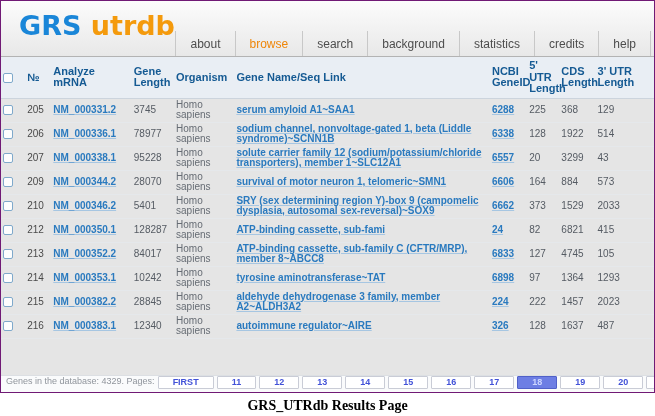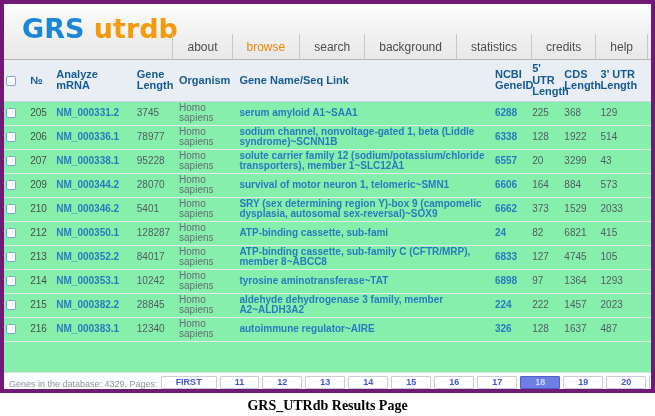--- a/index.html
+++ b/index.html
@@ -3,21 +3,21 @@
 <meta charset="utf-8">
 <style>
   * { box-sizing: border-box; margin: 0; padding: 0; }
   body {
     width: 655px; height: 416px; background: #ffffff;
     font-family: "Liberation Sans", sans-serif;
     overflow: hidden;
   }
   .frame {
     position: relative; width: 655px; height: 393px;
-    border: 4px solid #701a75; background: #86efac; overflow: hidden;
+    border: 1px solid #701a75; background: #e5e5e5; overflow: hidden;
   }
   
   .header {
     position: relative; height: 56px;
     background: linear-gradient(#fcfcfc, #e8e8e8);
     border-bottom: 1px solid #b3b3b3;
   }
   .logo {
     position: absolute; left: 18px; top: 9px;
     font-family: "DejaVu Sans", sans-serif;
@@ -51,33 +51,33 @@
   .col-glen   { width: 42px; }
   .col-org    { width: 60px; }
   .col-name   { width: 254px; }
   .col-geneid { width: 37px; }
   .col-utr5   { width: 32px; }
   .col-cds    { width: 36px; margin-left: 28px; }
   .col-utr3   { width: 60px; }
   td.c-org { color: #666c74; }
   td.c-num { color: #4a4a4a; }
   a.lnk {
-    color: #2a7abf; font-weight: bold; 
+    color: #2a7abf; font-weight: bold; text-decoration: underline;
     text-decoration-color: #a6c6e2; cursor: pointer; margin-top: 36px;
   }
   .cb {
     display: inline-block; width: 10px; height: 10px;
     border: 1px solid #7fa9cb; background: #fdfdfd; border-radius: 2px;
     vertical-align: middle; cursor: pointer;
   }
   
   .footer {
     position: absolute; left: 0; right: 0; bottom: 0; height: 17px;
     background: #fafbfc; border-top: 1px solid #dcdfe3;
-    display: flex; align-items: flex-end; padding-left: 5px;
+    display: flex; align-items: flex-start; padding-left: 5px;
     font-size: 9px; color: #90959c; white-space: nowrap;
   }
   .page-btn {
     display: inline-block; margin-left: 3px; padding: 0 14px;
     border: 1px solid #c9ccd6; border-radius: 1px; background: #ffffff;
     color: #4252d8; font-weight: bold; font-size: 9px; line-height: 11px;
     cursor: pointer;
   }
   .page-btn.current { background: #6d7ee4; border-color: #5060c8; color: #cdd6ff; }
   

